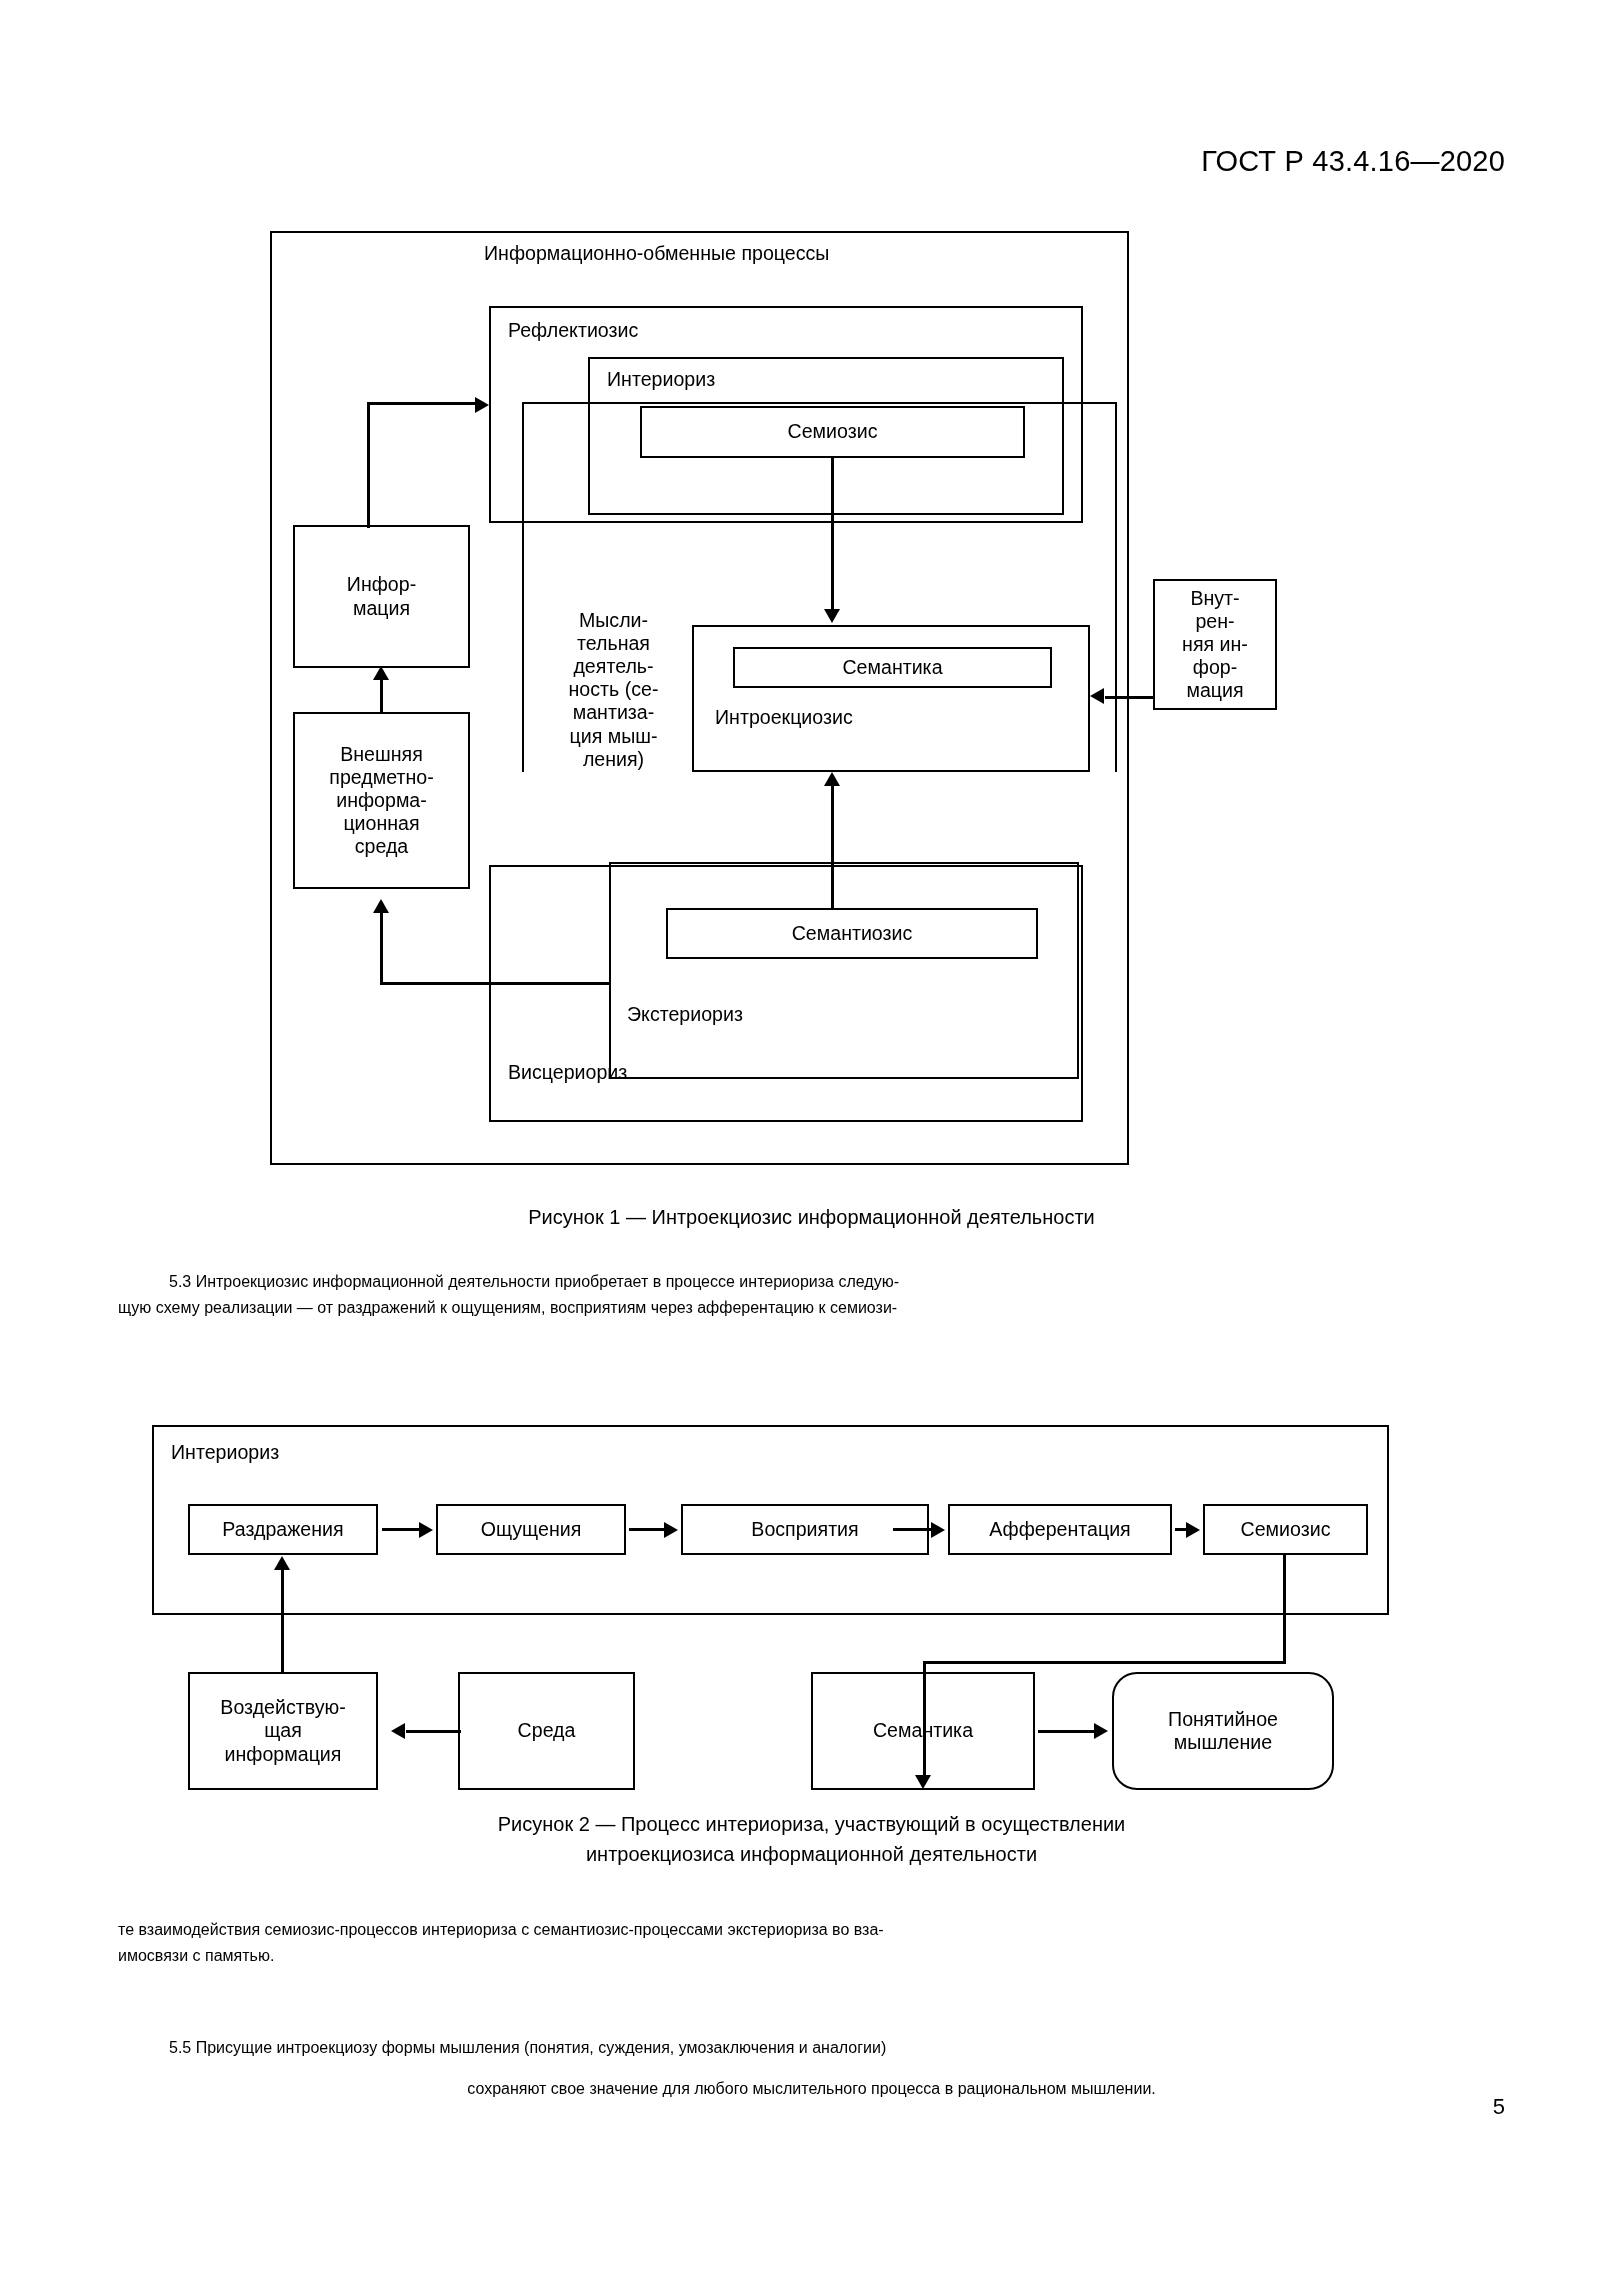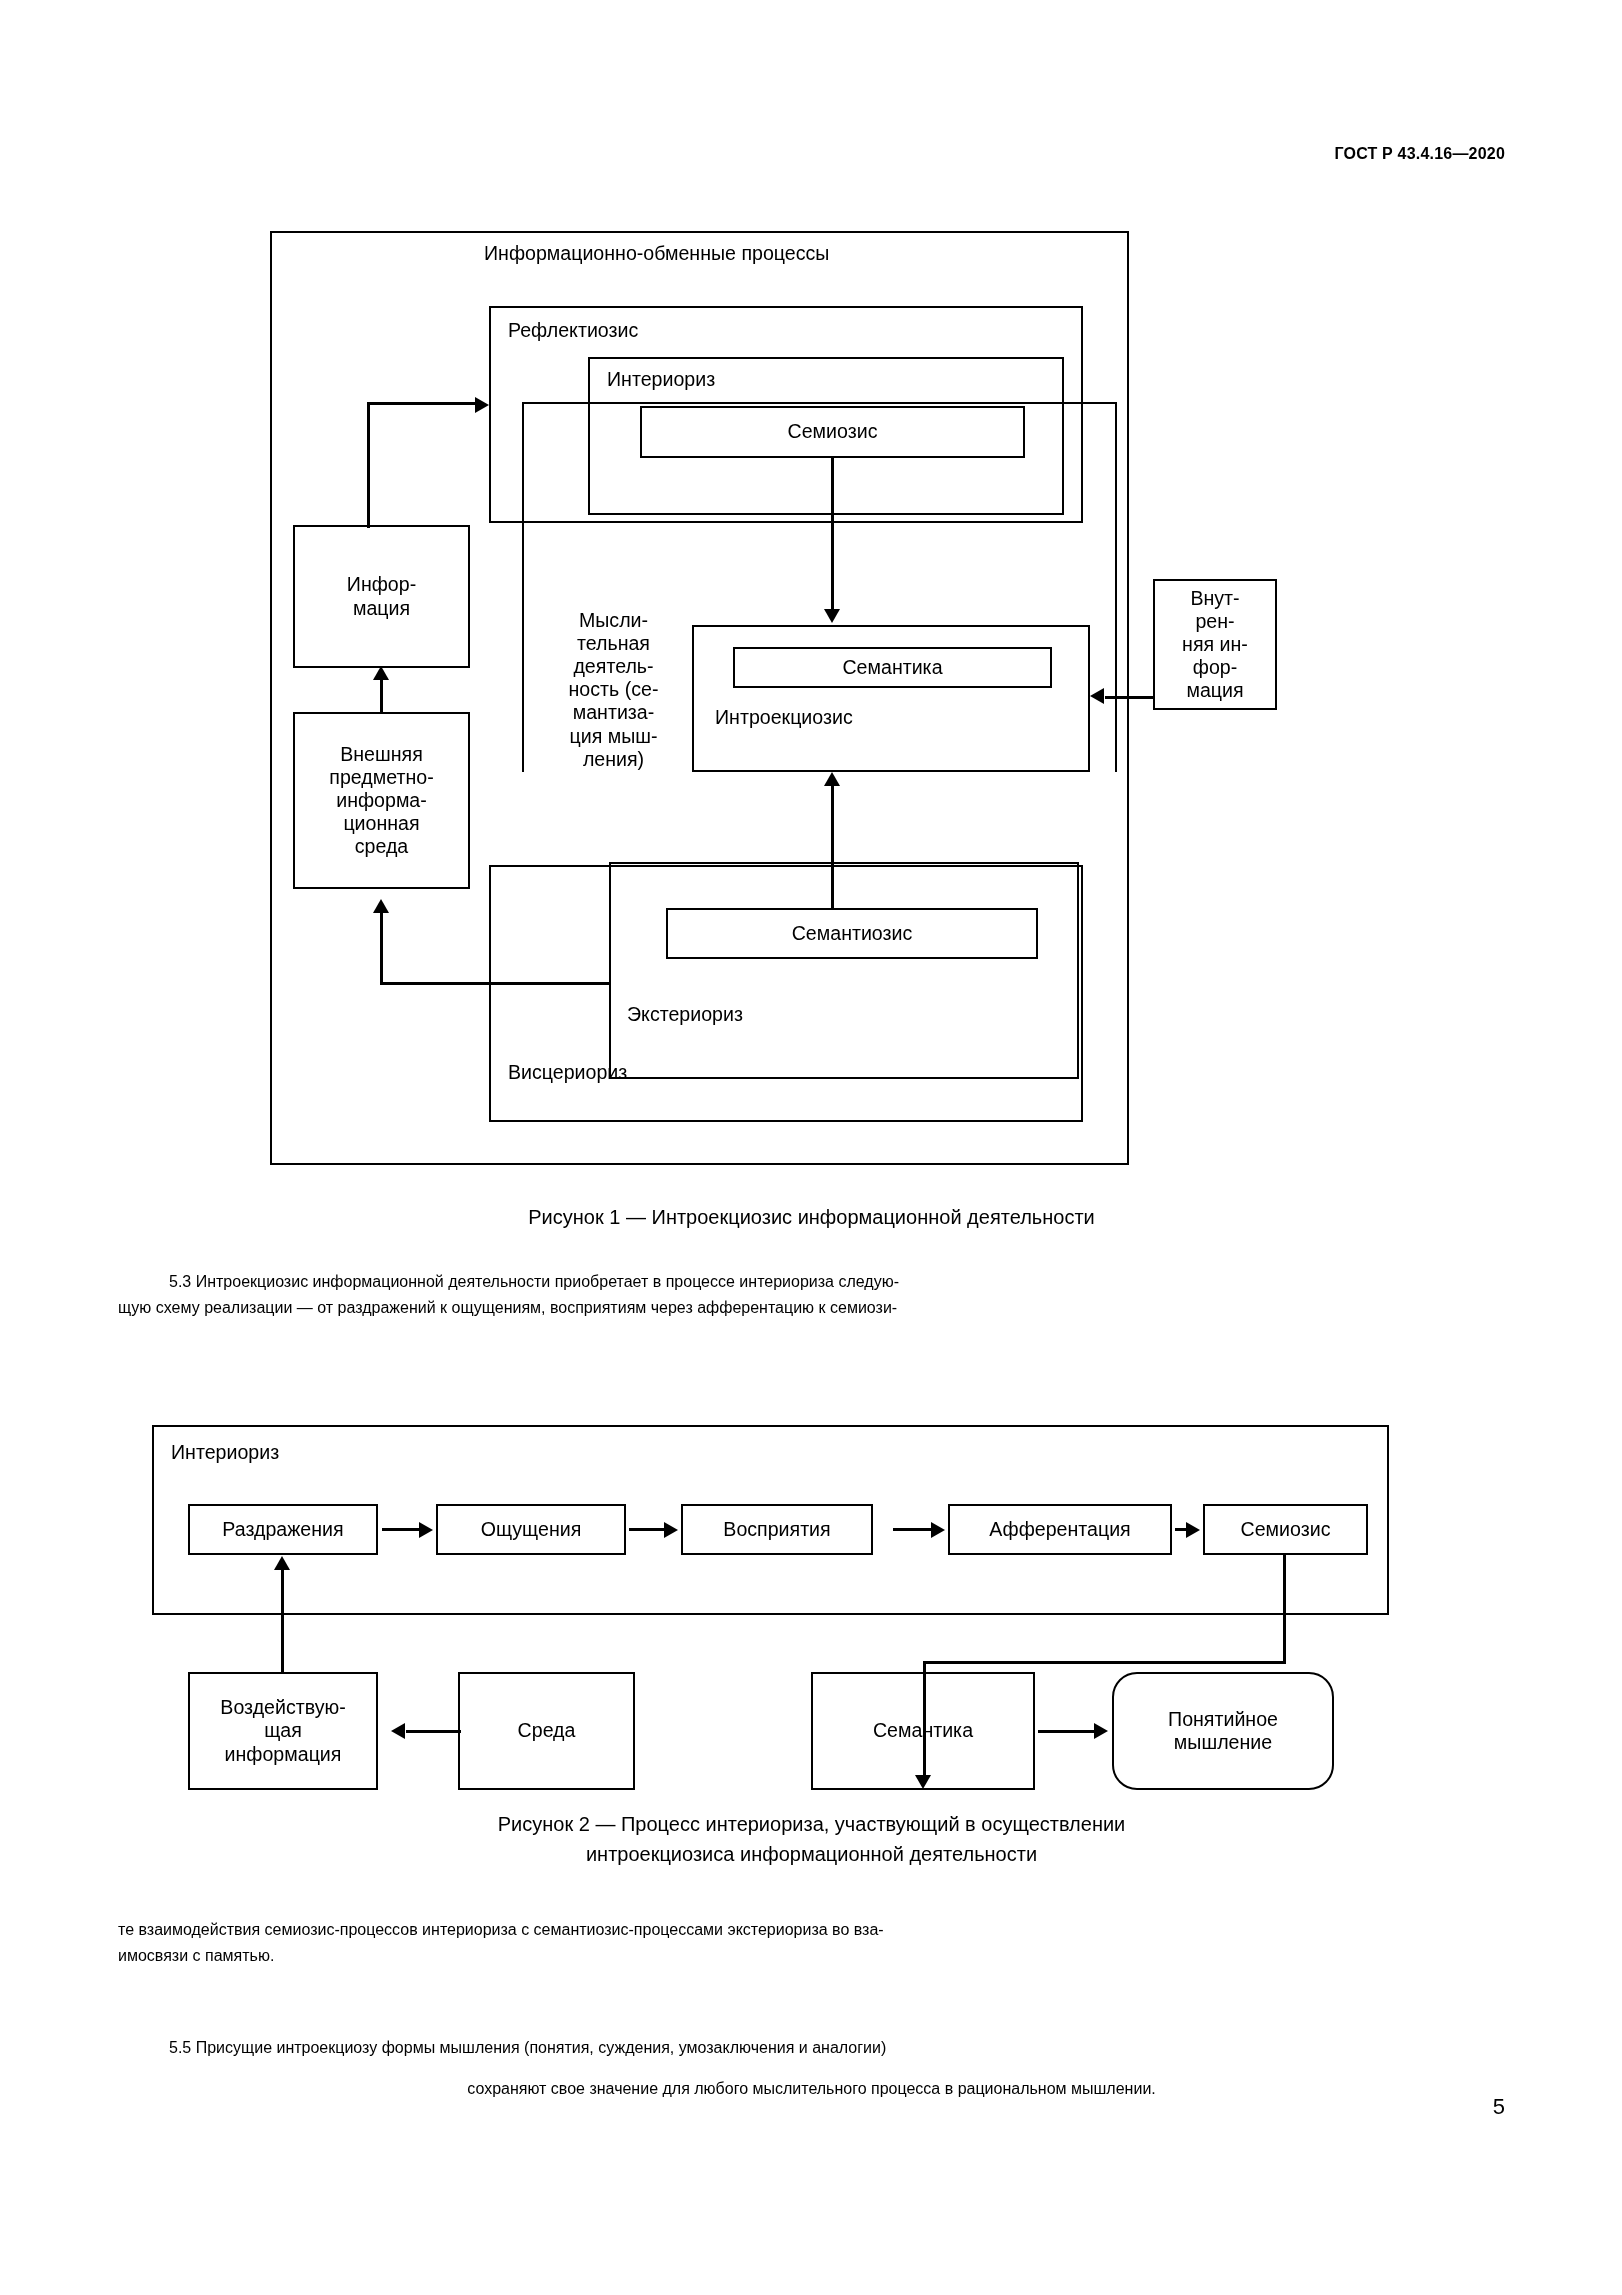--- a/index.html
+++ b/index.html
@@ -8,21 +8,21 @@
     font-family:"Liberation Sans", sans-serif;
     color:#000000;
     position:relative;
     overflow:hidden;
   }
   .page { position:absolute; inset:0; }
 
   
   .header {
     position:absolute; top:145px; right:118px;
-    font-size:16px; font-weight:bold; letter-spacing:0.2px;
+    font-size:29px; font-weight:normal; letter-spacing:0.2px;
     white-space:nowrap;
   }
 
   
   .frame { position:absolute; border:2px solid #000; background:transparent; box-sizing:border-box; }
   .frame.thick { border-width:2.6px; }
   .box {
     position:absolute; border:2px solid #000; background:#fff; box-sizing:border-box;
     display:flex; align-items:center; justify-content:center; text-align:center;
     font-size:19.6px; line-height:1.18;
@@ -149,21 +149,21 @@
     <p>щую схему реализации — от раздражений к ощущениям, восприятиям через афферентацию к семиози-</p>
   </div>
 
   <div>
 
     <div class="frame thick" style="left:152px; top:1425px; width:1237px; height:190px;"></div>
     <div class="label" style="left:171px; top:1441px;">Интериориз</div>
 
     <div class="box" style="left:188px; top:1504px; width:190px; height:51px;">Раздражения</div>
     <div class="box" style="left:436px; top:1504px; width:190px; height:51px;">Ощущения</div>
-    <div class="box" style="left:681px; top:1504px; width:192px; height:51px;">Восприятия</div>
+    <div class="box" style="left:681px; top:1504px; width:248px; height:51px;">Восприятия</div>
     <div class="box" style="left:948px; top:1504px; width:224px; height:51px;">Афферентация</div>
     <div class="box" style="left:1203px; top:1504px; width:165px; height:51px;">Семиозис</div>
 
     <div class="ln h" style="left:382px; top:1528px; width:38px;"></div>
     <div class="ah right" style="left:419px; top:1522px;"></div>
 
     <div class="ln h" style="left:629px; top:1528px; width:35px;"></div>
     <div class="ah right" style="left:664px; top:1522px;"></div>
 
     <div class="ln h" style="left:893px; top:1528px; width:39px;"></div>

